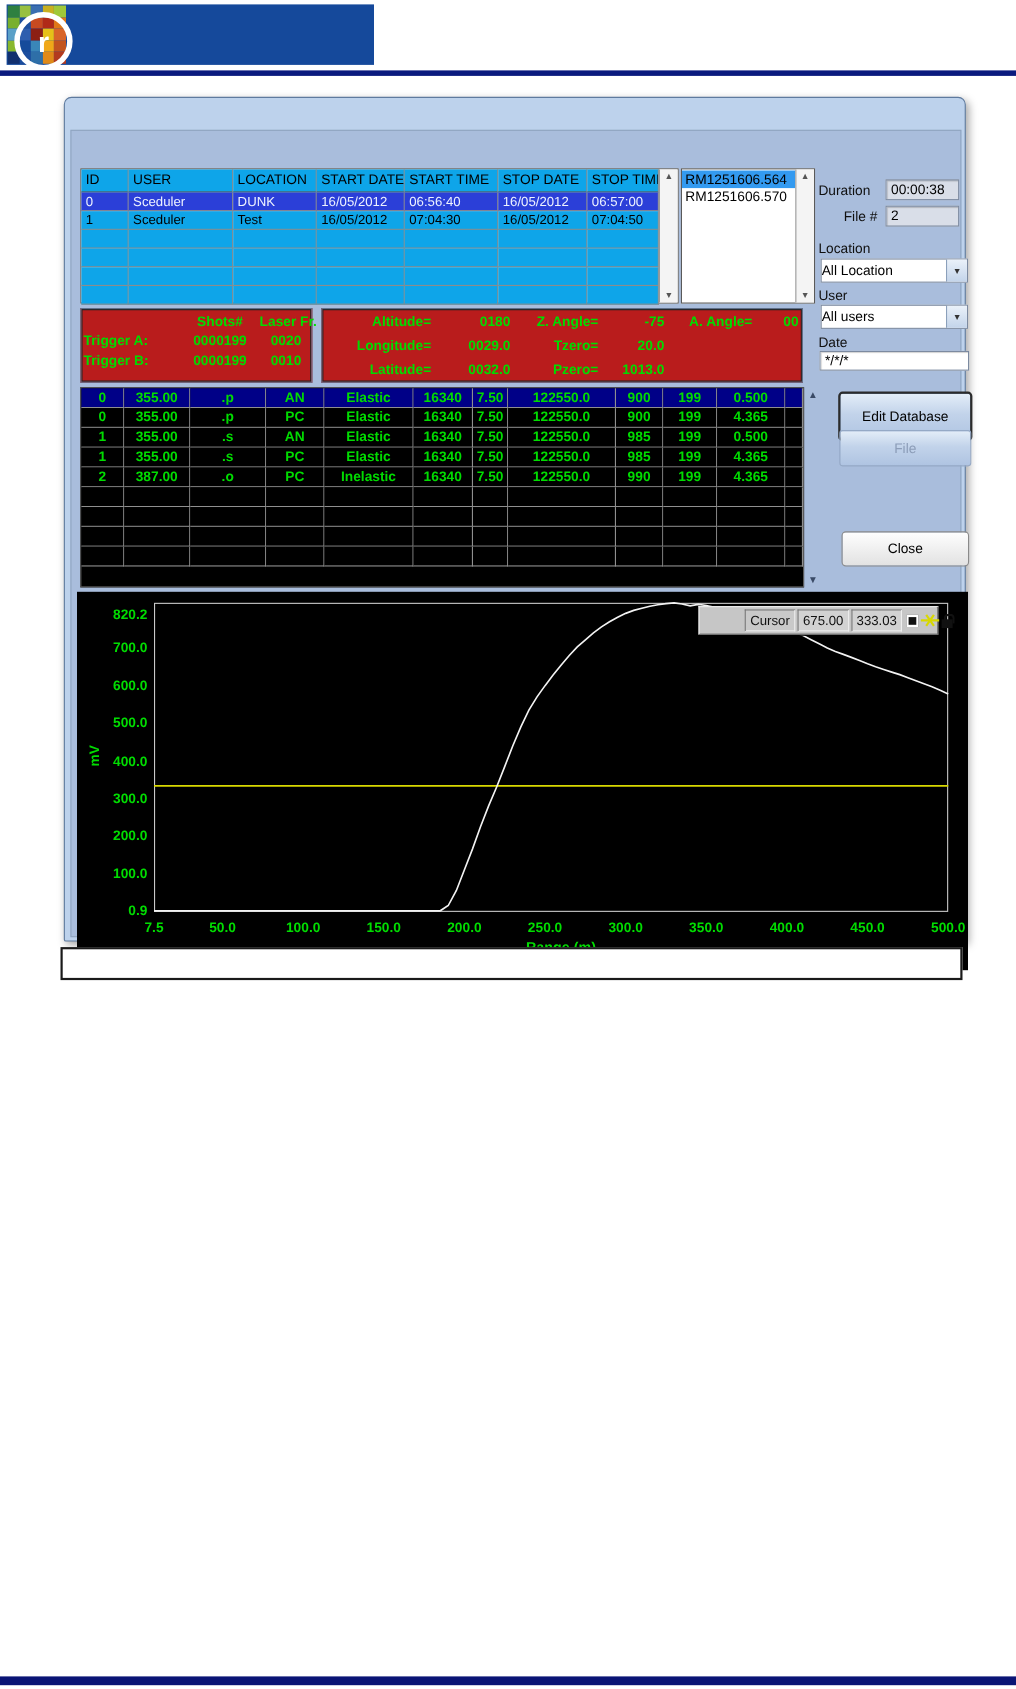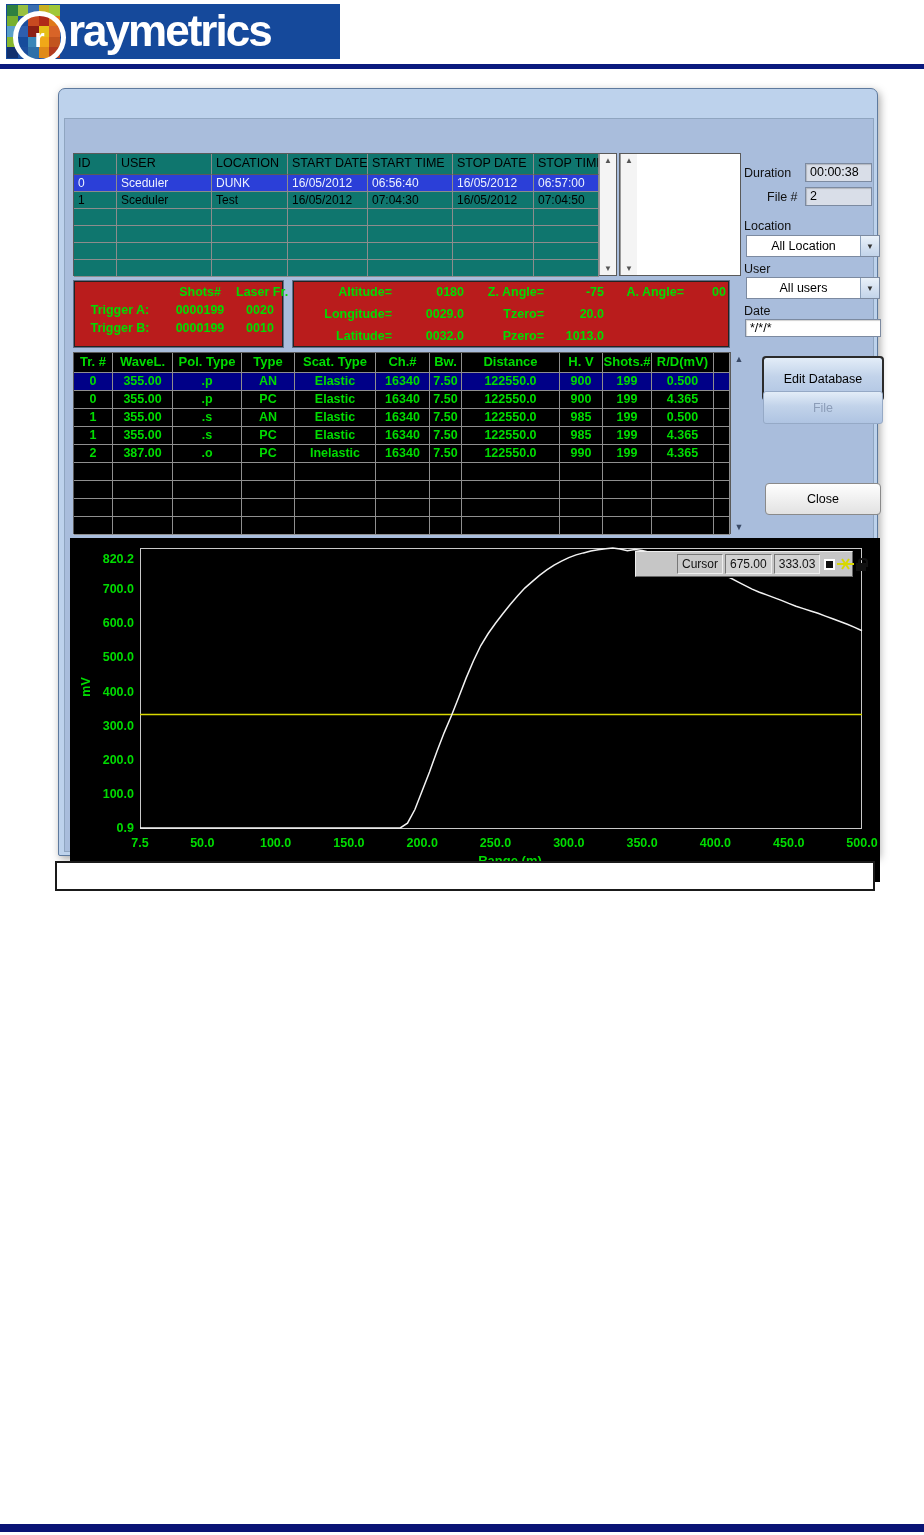--- a/index.html
+++ b/index.html
@@ -28,45 +28,45 @@
   .win-btn.minimize::after { content:""; width:9px; height:3px; background:#2e3c55; margin-top:8px; }
   .win-btn.maximize::after { content:""; width:9px; height:8px; border:2px solid #2e3c55; }
   .win-btn.close { width:35px; background:linear-gradient(#F5B3A6,#DE6450 45%,#C03A22); color:#fff; font-weight:700; font-size:12px; }
   .client { position:absolute; left:5px; top:29px; width:810px; height:734px; background:#A9BDDC; border:1px solid #8FA5C0; }
 
   
   .sessions-wrap { left:8px; top:34px; width:544px; height:123px; background:#fff; border:1px solid #5a5a5a; display:flex; }
   .sessions-grid { width:527px; }
   .srow { display:grid; grid-template-columns:43px 95px 76px 80px 85px 81px 1fr; height:17px; }
   .srow.header { height:21px; }
-  .srow > div { border-right:1px solid #8c8c8c; border-bottom:1px solid #8c8c8c; font-size:12px; padding:1px 4px; white-space:nowrap; overflow:hidden; color:#000; background:#0f766e; }
+  .srow > div { border-right:1px solid #8c8c8c; border-bottom:1px solid #8c8c8c; font-size:12px; padding:1px 4px; white-space:nowrap; overflow:hidden; color:#000; background:#0ea5e9; }
   .srow.header > div { border-bottom:1px solid #5a5a5a; font-size:12.5px; padding-top:2px; }
   .srow.selected > div { background:#2B3FD8; color:#EDF2FF; }
   .scrollstrip { width:17px; background:#F4F4F4; border-left:1px solid #9a9a9a; position:relative; }
   .scrollstrip .up, .scrollstrip .dn { position:absolute; left:0; width:100%; text-align:center; font-size:8px; color:#555; }
   .scrollstrip .up { top:2px; } .scrollstrip .dn { bottom:2px; }
 
   
   .filelist { left:554px; top:34px; width:122px; height:123px; background:#fff; border:1px solid #5a5a5a; display:flex; }
   .filelist .items { flex:1; padding-top:1px; }
   .file-item { font-size:12.5px; padding:1px 3px; white-space:nowrap; color:#000; }
   .file-item.selected { background:#339AF0; }
 
   
   .lbl { font-size:12.5px; color:#101010; }
   .field { background:#D9DEE8; border:1px solid #7c8aa0; border-top-color:#5a6activités878; box-shadow:inset 1px 1px 1px rgba(0,0,0,.18); font-size:12.5px; padding:1px 4px; color:#000; }
   .dropdown { background:#fff; border:1px solid #7c8aa0; display:flex; align-items:center; font-size:12.5px; }
-  .dropdown .val { flex:1; text-align:center; }
+  .dropdown .val { flex:1; text-align:left; }
   .dropdown .btn { width:19px; height:100%; background:linear-gradient(#EAF1F9,#C3D4EA); border-left:1px solid #8ba0bb; display:flex; align-items:center; justify-content:center; font-size:8px; color:#333; }
 
   
   .blackpanel { background:#b91c1c; border:1px solid #60708a; box-shadow:inset 0 0 0 1px #222; color:#00DC00; font-weight:700; font-size:12.5px; }
   .info-left-grid { display:grid; grid-template-columns:88px 72px 48px; padding:4px 2px 0 2px; row-gap:4px; }
   .info-left-grid .c { text-align:center; white-space:nowrap; }
-  .info-left-grid .r { text-align:center; white-space:nowrap; }
+  .info-left-grid .r { text-align:left; white-space:nowrap; }
   .info-right-grid { display:grid; grid-template-columns:95px 72px 80px 60px 80px 42px; padding:4px 4px 0 4px; row-gap:8px; }
   .info-right-grid div { text-align:right; white-space:nowrap; }
 
   
   .channels { left:8px; top:233px; width:658px; height:182px; background:#000; border:1px solid #5a5a5a; }
   .crow { display:grid; grid-template-columns:39px 60px 69px 53px 81px 54px 32px 98px 43px 49px 62px 1fr; height:18px; }
   .crow.header { height:20px; }
   .crow > div { border-right:1px solid #8f8f8f; border-bottom:1px solid #8f8f8f; color:#00DC00; font-weight:700; font-size:12.5px; text-align:center; white-space:nowrap; overflow:hidden; padding-top:1px; background:#000; }
   .crow.header > div { font-size:13px; }
   .crow.selected > div { background:#000087; }
@@ -130,21 +130,20 @@
       <div style="background: rgb(194, 84, 31);"></div>
       <div style="background: rgb(18, 48, 110);"></div>
       <div style="background: rgb(28, 78, 158);"></div>
       <div style="background: rgb(46, 111, 168);"></div>
       <div style="background: rgb(224, 138, 24);"></div>
       <div style="background: rgb(178, 58, 31);"></div>
     <div class="logo-ring">
         <span class="logo-letter">r</span>
       </div>
   </div>
-  <div class="logo-text">raymetrics</div>
 </div>
 <div class="abs top-rule"></div>
 
 <div class="abs window">
 
   <div class="client">
 
     <div class="abs sessions-wrap">
       <div class="sessions-grid" id="sessions-grid">
           <div class="srow header">
@@ -211,20 +210,24 @@
             <div></div>
           </div>
         </div>
       <div class="scrollstrip">
         <div class="up">▲</div>
         <div class="dn">▼</div>
       </div>
     </div>
 
     <div class="abs filelist">
+      <div class="items" id="file-items">
+          <div class="file-item selected">RM1251606.564</div>
+          <div class="file-item">RM1251606.570</div>
+        </div>
       <div class="scrollstrip">
         <div class="up">▲</div>
         <div class="dn">▼</div>
       </div>
     </div>
 
     <div class="abs lbl" style="left:679px; top:47px;">Duration</div>
     <div class="abs field" style="left:740px; top:44px; width:67px; height:19px;">00:00:38</div>
     <div class="abs lbl" style="left:702px; top:71px;">File #</div>
     <div class="abs field" style="left:740px; top:68px; width:67px; height:19px;">2</div>
@@ -276,34 +279,20 @@
           <div>0032.0</div>
           <div>Pzero=</div>
           <div>1013.0</div>
           <div></div>
           <div></div>
         </div>
     </div>
 
     <div class="abs channels">
       <div id="channels-grid">
-          <div class="crow header">
-            <div>Tr. #</div>
-            <div>WaveL.</div>
-            <div>Pol. Type</div>
-            <div>Type</div>
-            <div>Scat. Type</div>
-            <div>Ch.#</div>
-            <div>Bw.</div>
-            <div>Distance</div>
-            <div>H. V</div>
-            <div>Shots.#</div>
-            <div>R/D(mV)</div>
-            <div></div>
-          </div>
           <div class="crow selected">
             <div>0</div>
             <div>355.00</div>
             <div>.p</div>
             <div>AN</div>
             <div>Elastic</div>
             <div>16340</div>
             <div>7.50</div>
             <div>122550.0</div>
             <div>900</div>

